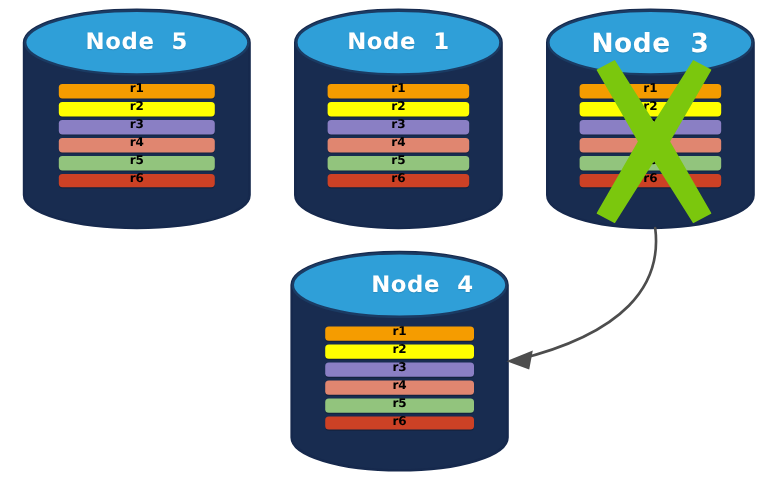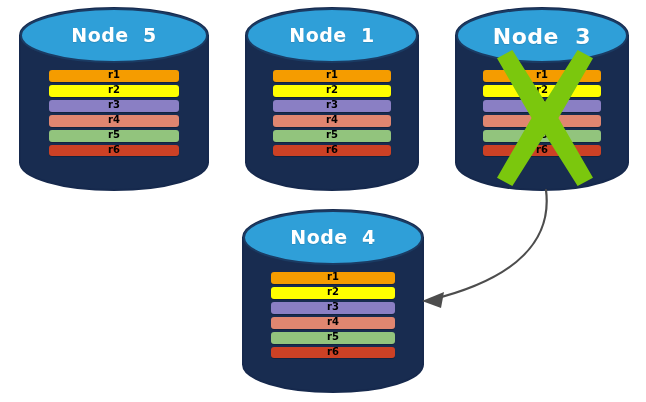--- a/index.html
+++ b/index.html
@@ -158,21 +158,21 @@
             <span>r4</span>
           </div>
           <div class="row" style="background: rgb(146, 196, 125); left: 27px; width: 118px; height: 11.9833px; top: 121.533px; font-size: 10px;">
             <span>r5</span>
           </div>
           <div class="row" style="background: rgb(204, 65, 37); left: 27px; width: 118px; height: 11.9833px; top: 136.517px; font-size: 10px;">
             <span>r6</span>
           </div>
         </div>
       </div>
-      <div class="node" style="left: 243px; top: 210px; width: 180px; height: 182px;">
+      <div class="node" style="left: 243px; top: 210px; width: 180px; height: 182px; padding-left: 38px;">
         <svg class="cyl-svg" width="180" height="182" viewBox="0 0 180 182">
           <path d="M 0,27.5 L 0,154.5 A 90,27.5 0 0 0 180,154.5 L 180,27.5 A 90,27.5 0 0 0 0,27.5 Z" fill="#182c50" stroke="#16294d" stroke-width="2"></path>
           <ellipse cx="90" cy="27.5" rx="89" ry="26.5" fill="#2f9fd8" stroke="#1b3b63" stroke-width="2"></ellipse>
         </svg>
         <div class="node-title" style="top: 15.5px; font-size: 19px;">Node  4</div>
         <div class="rows">
           <div class="row" style="background: rgb(245, 156, 0); left: 28px; width: 124px; height: 11.9833px; top: 61.6px; font-size: 10px;">
             <span>r1</span>
           </div>
           <div class="row" style="background: rgb(255, 255, 0); left: 28px; width: 124px; height: 11.9833px; top: 76.5833px; font-size: 10px;">

